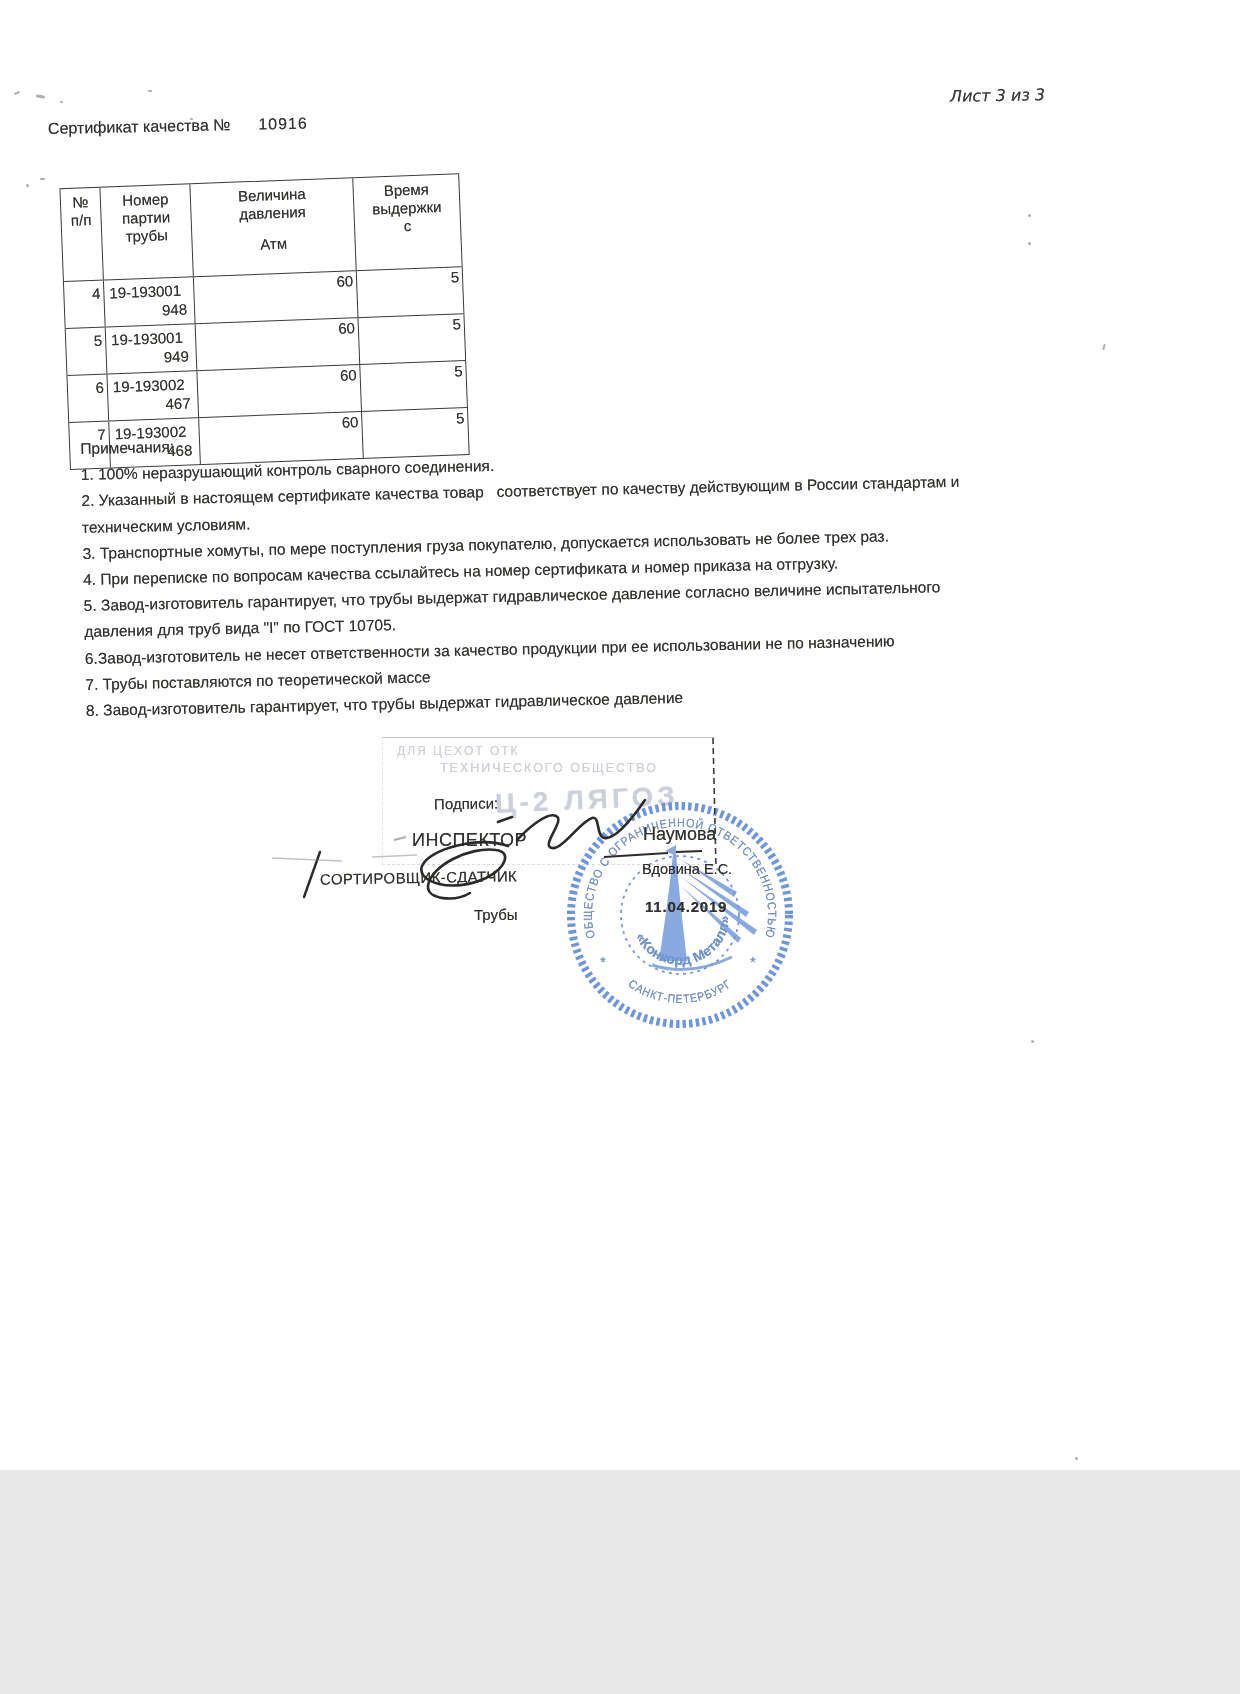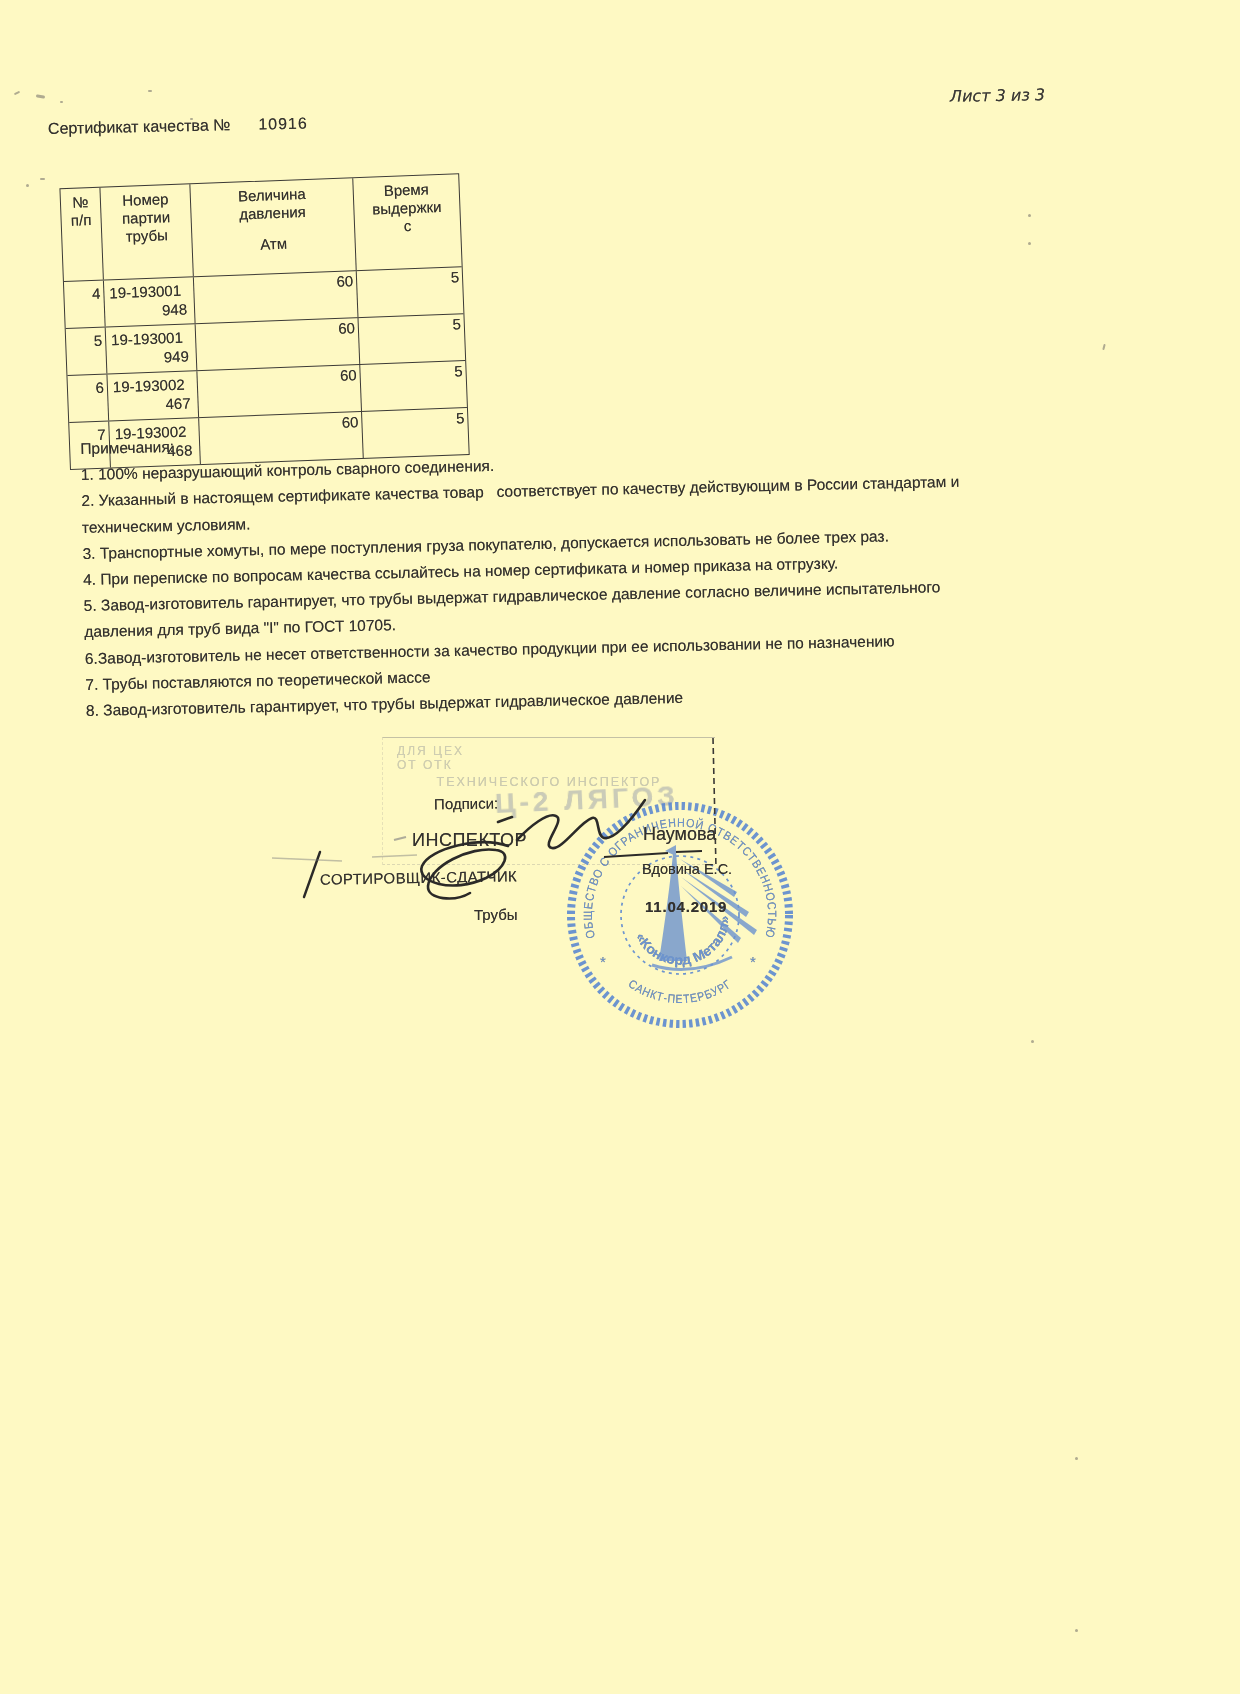--- a/index.html
+++ b/index.html
@@ -1,17 +1,17 @@
 <!DOCTYPE html>
 <html><head>
 <meta charset="utf-8">
 <style>
   html,body{margin:0;padding:0;background:#e8e8e8;}
   .page{
-    position:relative;width:1240px;height:1694px;background:#fef9c3;
+    position:relative;width:1240px;height:1470px;background:#ffffff;
     font-family:"Liberation Sans",sans-serif;color:#33312e;overflow:hidden;
   }
   .scan{ text-shadow:0 0 .5px rgba(45,42,38,.65); }
 
   
   .sheet-info{position:absolute;left:950px;top:86px;font-style:italic;font-size:16px;
     font-family:"DejaVu Sans",sans-serif;transform:rotate(-1deg);color:#3a3936;}
 
   
   .cert-line{position:absolute;left:48px;top:120px;font-size:16px;transform:rotate(-1.2deg);transform-origin:0 50%;}
@@ -38,22 +38,22 @@
   .notes{position:absolute;left:80px;top:436px;width:1040px;font-size:15.5px;line-height:26.2px;
     transform:rotate(-1.25deg);transform-origin:0 0;}
   .note{white-space:pre;}
 
   
   .faintbox{position:absolute;left:382px;top:737px;width:332px;height:126px;
     border-top:1.5px solid rgba(110,112,122,.4);
     border-bottom:1px dashed rgba(120,120,130,.25);
     border-left:1px dashed rgba(120,120,130,.18);
     color:#6b7390;}
-  .fb-row{display:flex;justify-content:center;padding:6px 28px 0 14px;font-size:12px;
-    letter-spacing:2px;opacity:.32;filter:blur(.6px);flex-direction:column;}
+  .fb-row{display:flex;justify-content:flex-start;padding:6px 28px 0 14px;font-size:12px;
+    letter-spacing:2px;opacity:.32;filter:blur(.6px);}
   .fb-l2{text-align:center;font-size:12.5px;margin-top:3px;letter-spacing:2px;opacity:.34;filter:blur(.6px);}
   .fb-big{position:absolute;left:112px;top:46px;font-size:28px;font-weight:bold;letter-spacing:4px;
     color:#7e88a8;opacity:.4;filter:blur(.7px);transform:rotate(-2.5deg);}
 
   
   .sig-label{position:absolute;font-size:15px;z-index:6;}
   .pos-podpisi{left:434px;top:795px;transform:rotate(-1deg);}
   .pos-inspector{left:412px;top:830px;font-size:18px;letter-spacing:.5px;}
   .pos-sorter{left:320px;top:869px;transform:rotate(-1deg);letter-spacing:.4px;}
   .pos-data{left:474px;top:906px;}
@@ -186,21 +186,21 @@
     <div class="note">6.Завод-изготовитель не несет ответственности за качество продукции при ее использовании не по назначению</div>
     <div class="note">7. Трубы поставляются по теоретической массе</div>
     <div class="note">8. Завод-изготовитель гарантирует, что трубы выдержат гидравлическое давление</div>
   </div>
 
   <div class="faintbox">
     <div class="fb-row">
       <span>ДЛЯ ЦЕХ</span>
       <span>ОТ ОТК</span>
     </div>
-    <div class="fb-l2">ТЕХНИЧЕСКОГО ИНСПЕКТОР</div>
+    <div class="fb-l2">ТЕХНИЧЕСКОГО ОБЩЕСТВО</div>
     <div class="fb-big">Ц-2 ЛЯГОЗ</div>
   </div>
 
   <div class="sig-label pos-podpisi">Подписи:</div>
   <div class="sig-label pos-inspector">ИНСПЕКТОР</div>
   <div class="sig-label pos-sorter">СОРТИРОВЩИК-СДАТЧИК</div>
   <div class="sig-label pos-data">Трубы</div>
   <div class="name pos-naumova">Наумова</div>
   <div class="name pos-vdovina">Вдовина Е.С.</div>
   <div class="date-val">11.04.2019</div>

